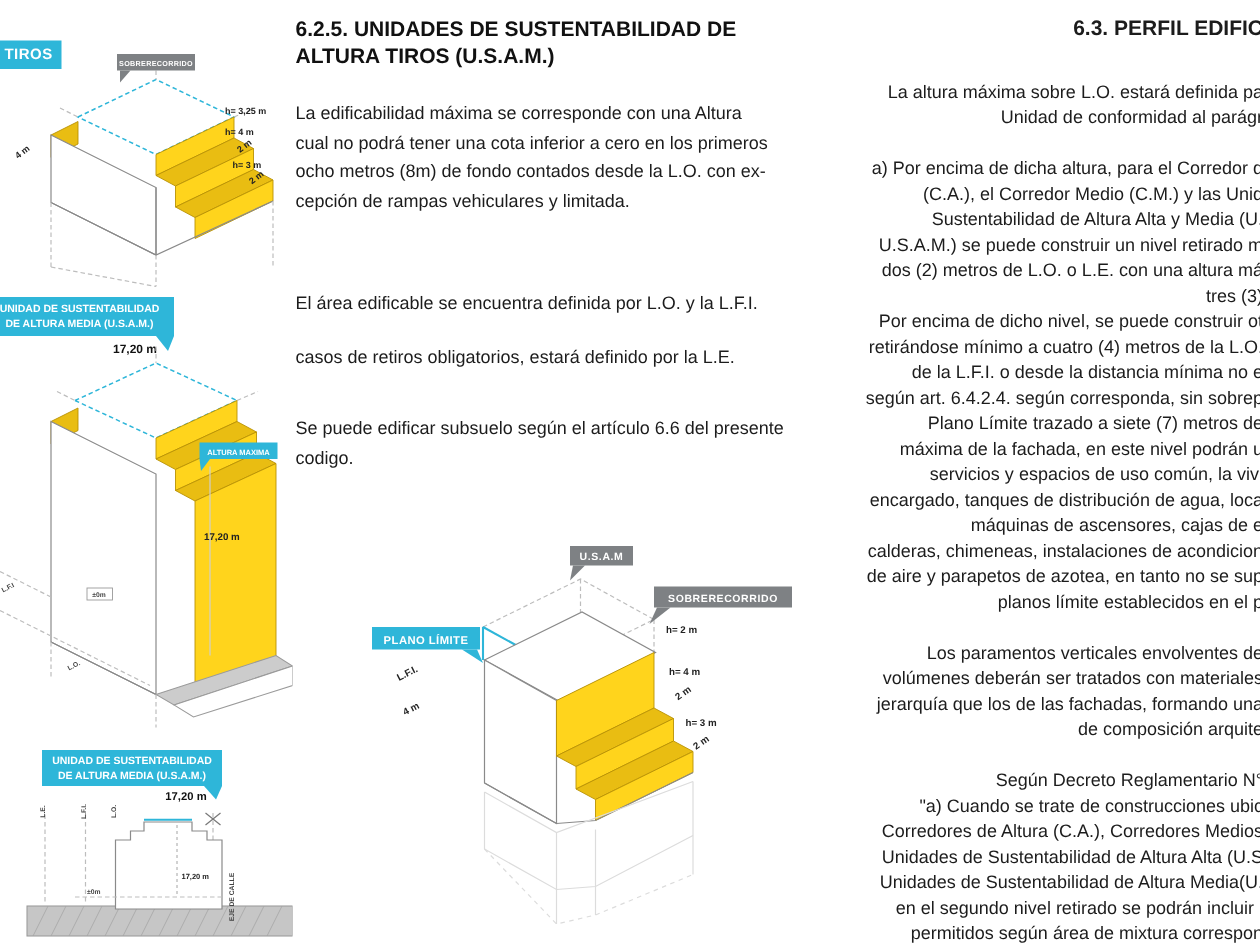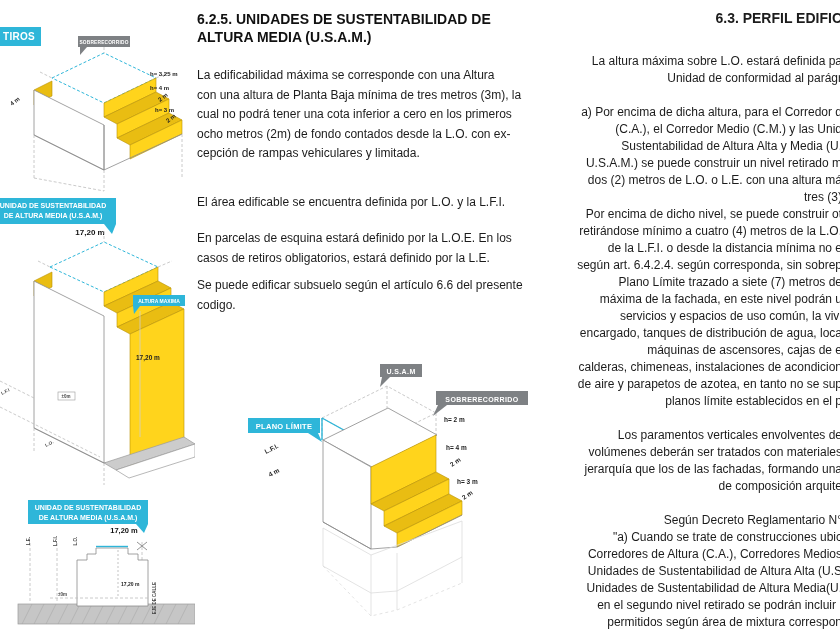--- a/index.html
+++ b/index.html
@@ -163,33 +163,31 @@
     <text class="t-tiny" x="57" y="43" text-anchor="middle" transform="rotate(-90 57 43)">L.F.I.</text>
     <text class="t-tiny" x="77" y="43" text-anchor="middle" transform="rotate(-90 77 43)">L.O.</text>
     <text style="font-size:5px;font-weight:bold;fill:#222" x="121" y="88">17,20 m</text>
     <text class="t-tiny" x="58" y="98">±0m</text>
     <text class="t-tiny" x="156" y="100" text-anchor="middle" transform="rotate(-90 156 100)">EJE DE CALLE</text>
   </g>
 </svg>
 
 <div class="mid-col">
   <div class="mid-title">6.2.5. UNIDADES DE SUSTENTABILIDAD DE</div>
-  <div class="mid-title">ALTURA MEDIA (U.S.A.M.)</div>
+  <div class="mid-title">ALTURA TIROS (U.S.A.M.)</div>
   <div class="para" style="top:56px">
     <div class="ln">La edificabilidad máxima se corresponde con una Altura</div>
-    <div class="ln">con una altura de Planta Baja mínima de tres metros (3m), la</div>
     <div class="ln">cual no podrá tener una cota inferior a cero en los primeros</div>
-    <div class="ln">ocho metros (2m) de fondo contados desde la L.O. con ex-</div>
+    <div class="ln">ocho metros (8m) de fondo contados desde la L.O. con ex-</div>
     <div class="ln">cepción de rampas vehiculares y limitada.</div>
   </div>
   <div class="para" style="top:183px">
     <div class="ln">El área edificable se encuentra definida por L.O. y la L.F.I.</div>
   </div>
   <div class="para" style="top:219px">
-    <div class="ln">En parcelas de esquina estará definido por la L.O.E. En los</div>
     <div class="ln">casos de retiros obligatorios, estará definido por la L.E.</div>
   </div>
   <div class="para" style="top:266px">
     <div class="ln">Se puede edificar subsuelo según el artículo 6.6 del presente</div>
     <div class="ln">codigo.</div>
   </div>
 </div>
 
 <svg style="left:240px;top:358px" width="290" height="272" viewBox="0 0 290 272">
   <g>

